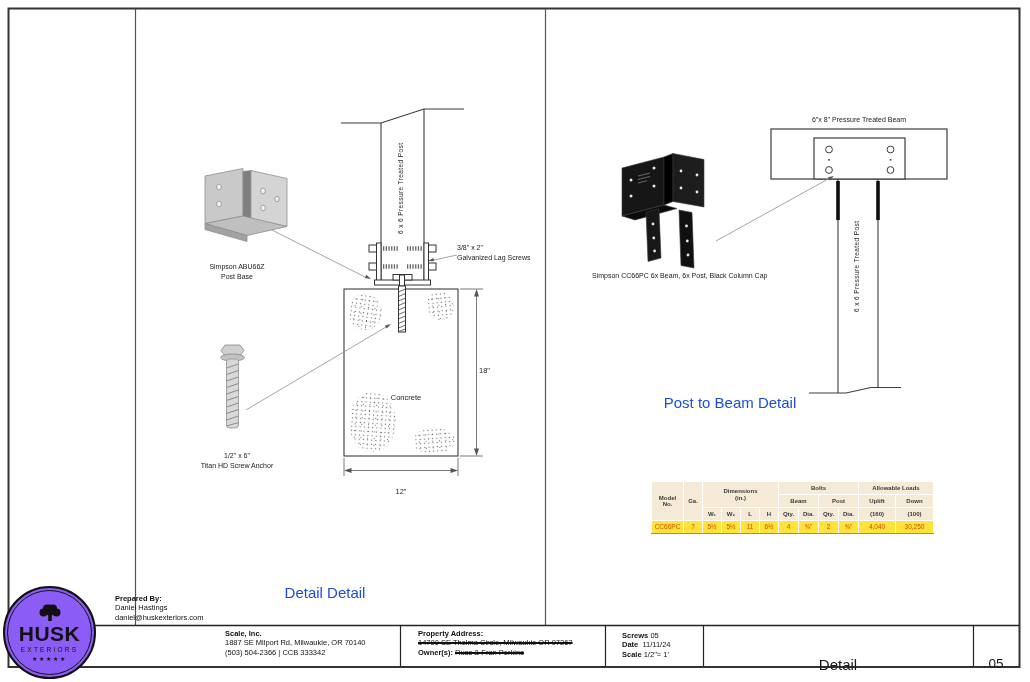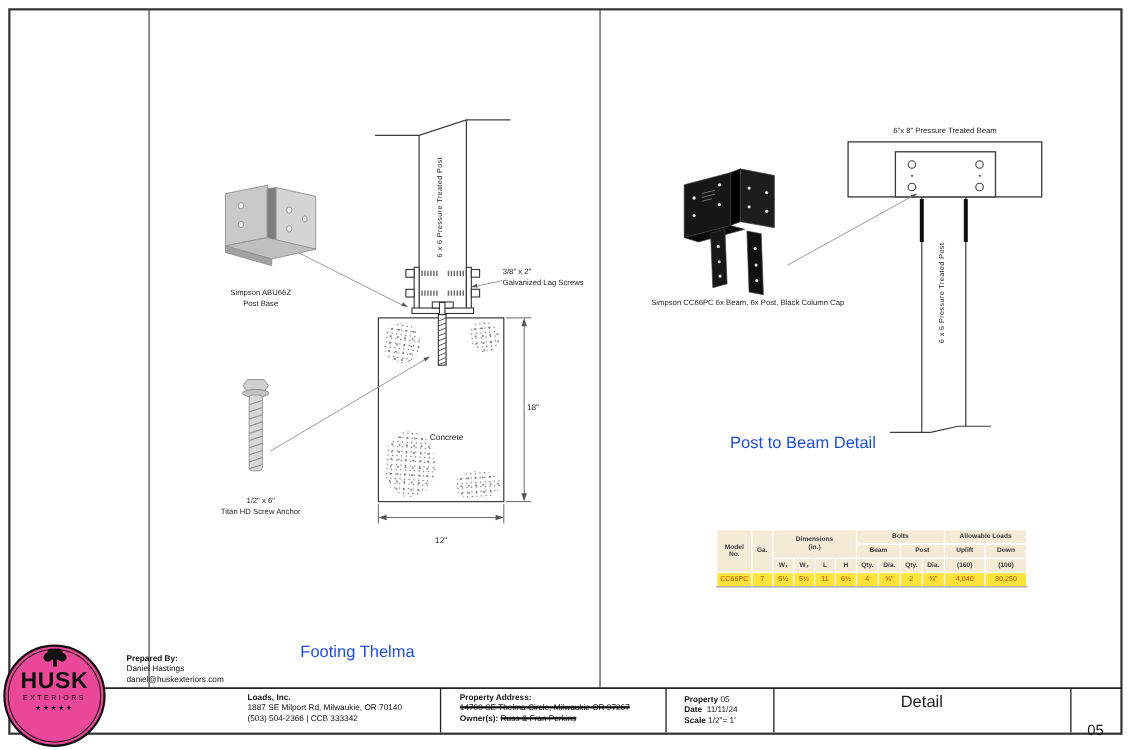--- a/index.html
+++ b/index.html
@@ -20,22 +20,22 @@
     border:1px solid #c3b897;}
   table.specs td{background:#f5ead6;border:1px solid #fff;font-size:6px;font-weight:700;color:#3a3a3a;
     text-align:center;vertical-align:middle;padding:0;height:12px;line-height:1.05;overflow:hidden;}
   table.specs tr.data td{background:#ffe23a;color:#c94f00;font-weight:400;font-size:6.5px;border-bottom:1px solid #8d8d8d;}
   .pre{white-space:pre-line;}
   
   .tb{position:absolute;z-index:2;font-size:7.5px;color:#111;line-height:9.4px;white-space:nowrap;}
   .b{font-weight:700;}
   .struck{text-decoration:line-through;text-decoration-thickness:1.5px;}
   
-  #logo{position:absolute;left:3px;top:586px;width:93px;height:93px;z-index:3;background:#ec4899;border:2.5px solid #111;
-    border-radius:50%;box-sizing:border-box;display:flex;flex-direction:column;align-items:center;}
+  #logo{position:absolute;left:3px;top:586px;width:93px;height:93px;z-index:3;background:#8b5cf6;border:2.5px solid #111;
+    border-radius:50%;box-sizing:border-box;display:flex;flex-direction:column;align-items:center;justify-content:center;}
   #logo::before{content:"";position:absolute;inset:2px;border:1px solid #111;border-radius:50%;}
   #logo .nm{font-size:21px;font-weight:800;letter-spacing:.5px;color:#111;line-height:1;margin-top:1px;}
   #logo .sub{font-size:6.5px;letter-spacing:2.2px;color:#111;margin-top:2px;}
   #logo .stars{font-size:6px;letter-spacing:1.6px;color:#111;margin-top:2px;}
 </style>
 </head>
 <body>
 
 <div id="sheet">
 
@@ -214,21 +214,21 @@
   <div class="lbl vtext" style="left:396px;top:148px;height:86px">6 x 6  Pressure Treated Post</div>
   <div class="lbl c" style="left:237px;top:246px">Simpson ABU66Z</div>
   <div class="lbl c" style="left:237px;top:256px">Post Base</div>
   <div class="lbl" style="left:457px;top:243px">3/8" x 2"</div>
   <div class="lbl" style="left:457px;top:253px">Galvanized Lag Screws</div>
   <div class="lbl c" style="left:237px;top:435px">1/2" x 6"</div>
   <div class="lbl c" style="left:237px;top:445px">Titan HD Screw Anchor</div>
   <div class="lbl c sm75" style="left:406px;top:377px">Concrete</div>
   <div class="lbl sm75" style="left:479px;top:366px">18"</div>
   <div class="lbl c sm75" style="left:401px;top:471px">12"</div>
-  <div class="lbl c dtitle" style="left:325px;top:566px">Footing Thelma</div>
+  <div class="lbl c dtitle" style="left:325px;top:566px">Detail Detail</div>
 
   <div class="lbl c" style="left:859px;top:99px">6"x 8"  Pressure Treated Beam</div>
   <div class="lbl vtext" style="left:851.5px;top:224px;height:88px">6 x 6  Pressure Treated Post</div>
   <div class="lbl" style="left:592px;top:271px">Simpson CC66PC 6x Beam, 6x Post, Black Column Cap</div>
   <div class="lbl c dtitle" style="left:730px;top:376px">Post to Beam Detail</div>
 
   <table class="specs">
     <colgroup>
       <col style="width:32px">
         <col style="width:19px">
@@ -287,35 +287,35 @@
     </tr>
   </tbody>
     </table>
 
   <div class="tb" style="left:115px;top:594px">
     <div class="b">Prepared By:</div>
     <div>Daniel Hastings</div>
     <div>daniel@huskexteriors.com</div>
   </div>
   <div class="tb" style="left:225px;top:629px">
-    <div class="b">Loads, Inc.</div>
+    <div class="b">Scale, Inc.</div>
     <div>1887 SE Milport Rd, Milwaukie, OR 70140</div>
     <div>(503) 504-2366  |  CCB  333342</div>
   </div>
   <div class="tb" style="left:418px;top:629px">
     <div class="b">Property Address:</div>
     <div class="struck">14700 SE Thelma Circle, Milwaukie OR 97267</div>
     <div><span class="b">Owner(s):</span> <span class="struck">Russ &amp; Fran Perkins</span></div>
   </div>
   <div class="tb" style="left:622px;top:631px">
-    <div><span class="b">Property</span> <span>05</span></div>
+    <div><span class="b">Screws</span> <span>05</span></div>
     <div><span class="b">Date</span>&nbsp; <span>11/11/24</span></div>
     <div><span class="b">Scale</span> <span>1/2"= 1'</span></div>
   </div>
-  <div class="lbl c" style="left:838px;top:612px;font-size:15px">Detail</div>
+  <div class="lbl c" style="left:838px;top:638px;font-size:15px">Detail</div>
   <div class="lbl c" style="left:996px;top:639px;font-size:13.5px">05</div>
 
   <div id="logo">
     <svg width="30" height="19" viewBox="0 0 30 19">
       <g fill="#111">
         <circle cx="15" cy="7" r="5.5"></circle>
         <circle cx="8.5" cy="9.5" r="4"></circle>
         <circle cx="21.5" cy="9.5" r="4"></circle>
         <circle cx="12" cy="5.5" r="4"></circle>
         <circle cx="18" cy="5.5" r="4"></circle>

